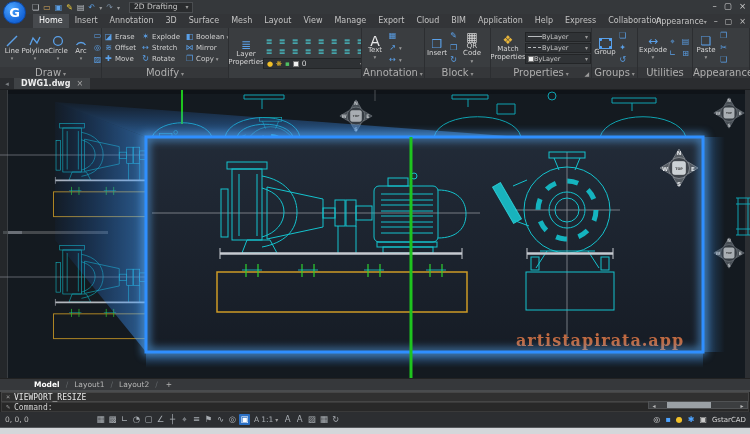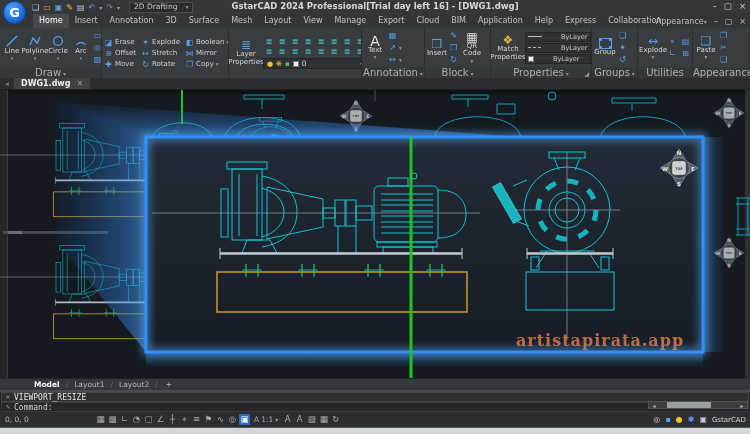--- a/index.html
+++ b/index.html
@@ -39,21 +39,21 @@
   .col { display:flex; flex-direction:column; justify-content:center; gap:1px; }
   .p-draw{width:102px;} .p-modify{width:127px;} .p-layer{width:133px;} .p-anno{width:63px;} .p-block{width:66px;} .p-props{width:101px;} .p-groups{width:46px;} .p-util{width:55px;} .p-clip{width:57px;}
   .drawgrid { display:flex; gap:3px; align-items:center; }
   .drawbig { width:20px; display:flex; flex-direction:column; align-items:center; font-size:7px; color:#d6d6d6; }
   .drawbig::after { content:"▾"; font-size:5px; color:#9b9b9b; }
   .modgrid { display:grid; grid-template-columns:auto auto auto; gap:0 5px; }
   .layergrid { display:grid; grid-template-columns:repeat(8, 12px); gap:1px 1px; }
   .lyi { font-size:8px; color:#49c2c8; line-height:9px; text-align:center; }
   .layerdrop { margin-top:1px; height:11px; width:104px; background:#2e3134; border:1px solid #232527; display:flex; align-items:center; gap:3px; font-size:7.5px; color:#d8d8d8; padding:0 3px; }
   .mini { font-size:7px; }
-  .mselect { width:66px; height:10px; background:#303336; border:1px solid #232527; display:flex; align-items:center; font-size:6.5px; color:#c8c8c8; padding:0 2px; gap:19px; }
+  .mselect { width:66px; height:10px; background:#303336; border:1px solid #232527; display:flex; align-items:center; font-size:6.5px; color:#c8c8c8; padding:0 2px; gap:0; }
   .mselect .line { flex:0 0 14px; height:1px; background:#b9bcbf; }
   .mselect .caret { margin-left:auto; }
   .swatch { width:6px; height:6px; background:#f0f0f0; border:1px solid #777; }
   .ic-group { width:13px; height:11px; border:1px solid #5aa0e8;
     background-image:radial-gradient(circle at 0 0,#4da3ff 2px,transparent 2.5px),radial-gradient(circle at 100% 0,#4da3ff 2px,transparent 2.5px),radial-gradient(circle at 0 100%,#4da3ff 2px,transparent 2.5px),radial-gradient(circle at 100% 100%,#4da3ff 2px,transparent 2.5px); }
   .u-grid { display:grid; grid-template-columns:11px 11px; gap:1px 2px; }
   .launcher { position:absolute; right:2px; bottom:1px; font-size:6px; color:#9b9b9b; }
 
   
   .docbar { position:absolute; left:0; top:78px; width:750px; height:12px; background:#2b2d30; border-bottom:1px solid #1e2022; display:flex; align-items:stretch; }
@@ -110,21 +110,20 @@
       <span class="qi">▤</span>
       <span class="qi c-undo">↶</span>
       <span class="caret">▾</span>
       <span class="qi c-redo">↷</span>
       <span class="caret">▾</span>
       <span class="ws">
           <span>2D Drafting</span>
           <span class="caret">▾</span>
         </span>
     </div>
-    <div class="win-title">GstarCAD 2024 Professional[Trial day left 16] - [DWG1.dwg]</div>
     <div class="win-ctrls">
       <span>–</span>
       <span>▢</span>
       <span>×</span>
     </div>
   </div>
 
   <div class="tabsrow">
     <span class="rtab active">Home</span>
     <span class="rtab">Insert</span>
@@ -232,20 +231,21 @@
               <span>Rotate</span>
             </span>
           <span class="sbtn">
               <span class="si">❐</span>
               <span>Copy</span>
               <span class="scaret">▾</span>
             </span>
         </div>
 
       </div>
+      <div class="plabel dd">Modify</div>
     </div>
 
     <div class="panel p-layer">
       <div class="pbody">
         <div class="bigbtn" style="width:30px">
           <span class="bgi">≣</span>
           <span>Layer Properties</span>
         </div>
         <div class="col">
           <div class="layergrid">

